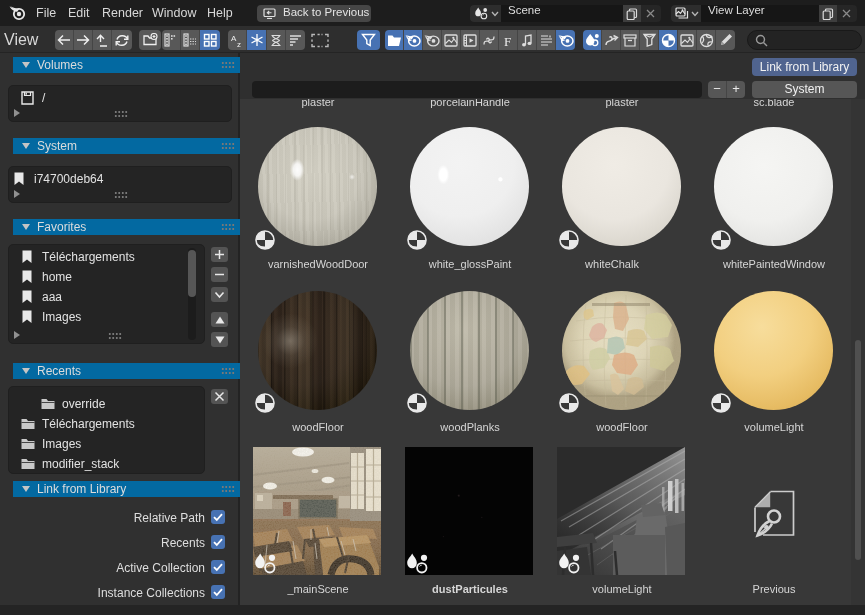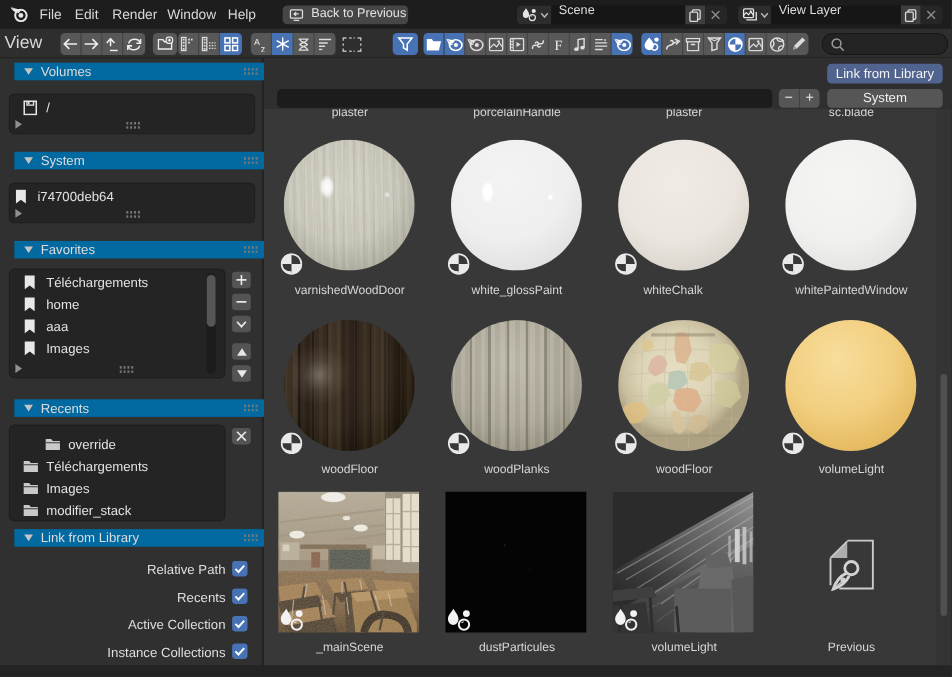--- a/index.html
+++ b/index.html
@@ -792,20 +792,20 @@
 
  <div class="tile-label" style="left:2px;top:205px;">varnishedWoodDoor</div>
  <div class="tile-label" style="left:154px;top:205px;">white_glossPaint</div>
  <div class="tile-label" style="left:296px;top:205px;">whiteChalk</div>
  <div class="tile-label" style="left:458px;top:205px;">whitePaintedWindow</div>
  <div class="tile-label" style="left:2px;top:368px;">woodFloor</div>
  <div class="tile-label" style="left:154px;top:368px;">woodPlanks</div>
  <div class="tile-label" style="left:306px;top:368px;">woodFloor</div>
  <div class="tile-label" style="left:458px;top:368px;">volumeLight</div>
  <div class="tile-label" style="left:2px;top:530px;">_mainScene</div>
- <div class="tile-label" style="left:154px;top:530px;">dustParticules</div>
+ <div class="tile-label" style="left:154px;top:530px;font-weight:bold;">dustParticules</div>
  <div class="tile-label" style="left:306px;top:530px;">volumeLight</div>
  <div class="tile-label" style="left:458px;top:530px;">Previous</div>
 
  <div class="abs" style="left:611px;top:46px;width:14px;height:506px;background:#343434;"></div>
  <div class="abs" style="left:615px;top:287px;width:6px;height:220px;background:#505050;border-radius:3px;"></div>
 </div>
 <div class="abs" id="bottomstrip"></div>
 
 </body></html>

